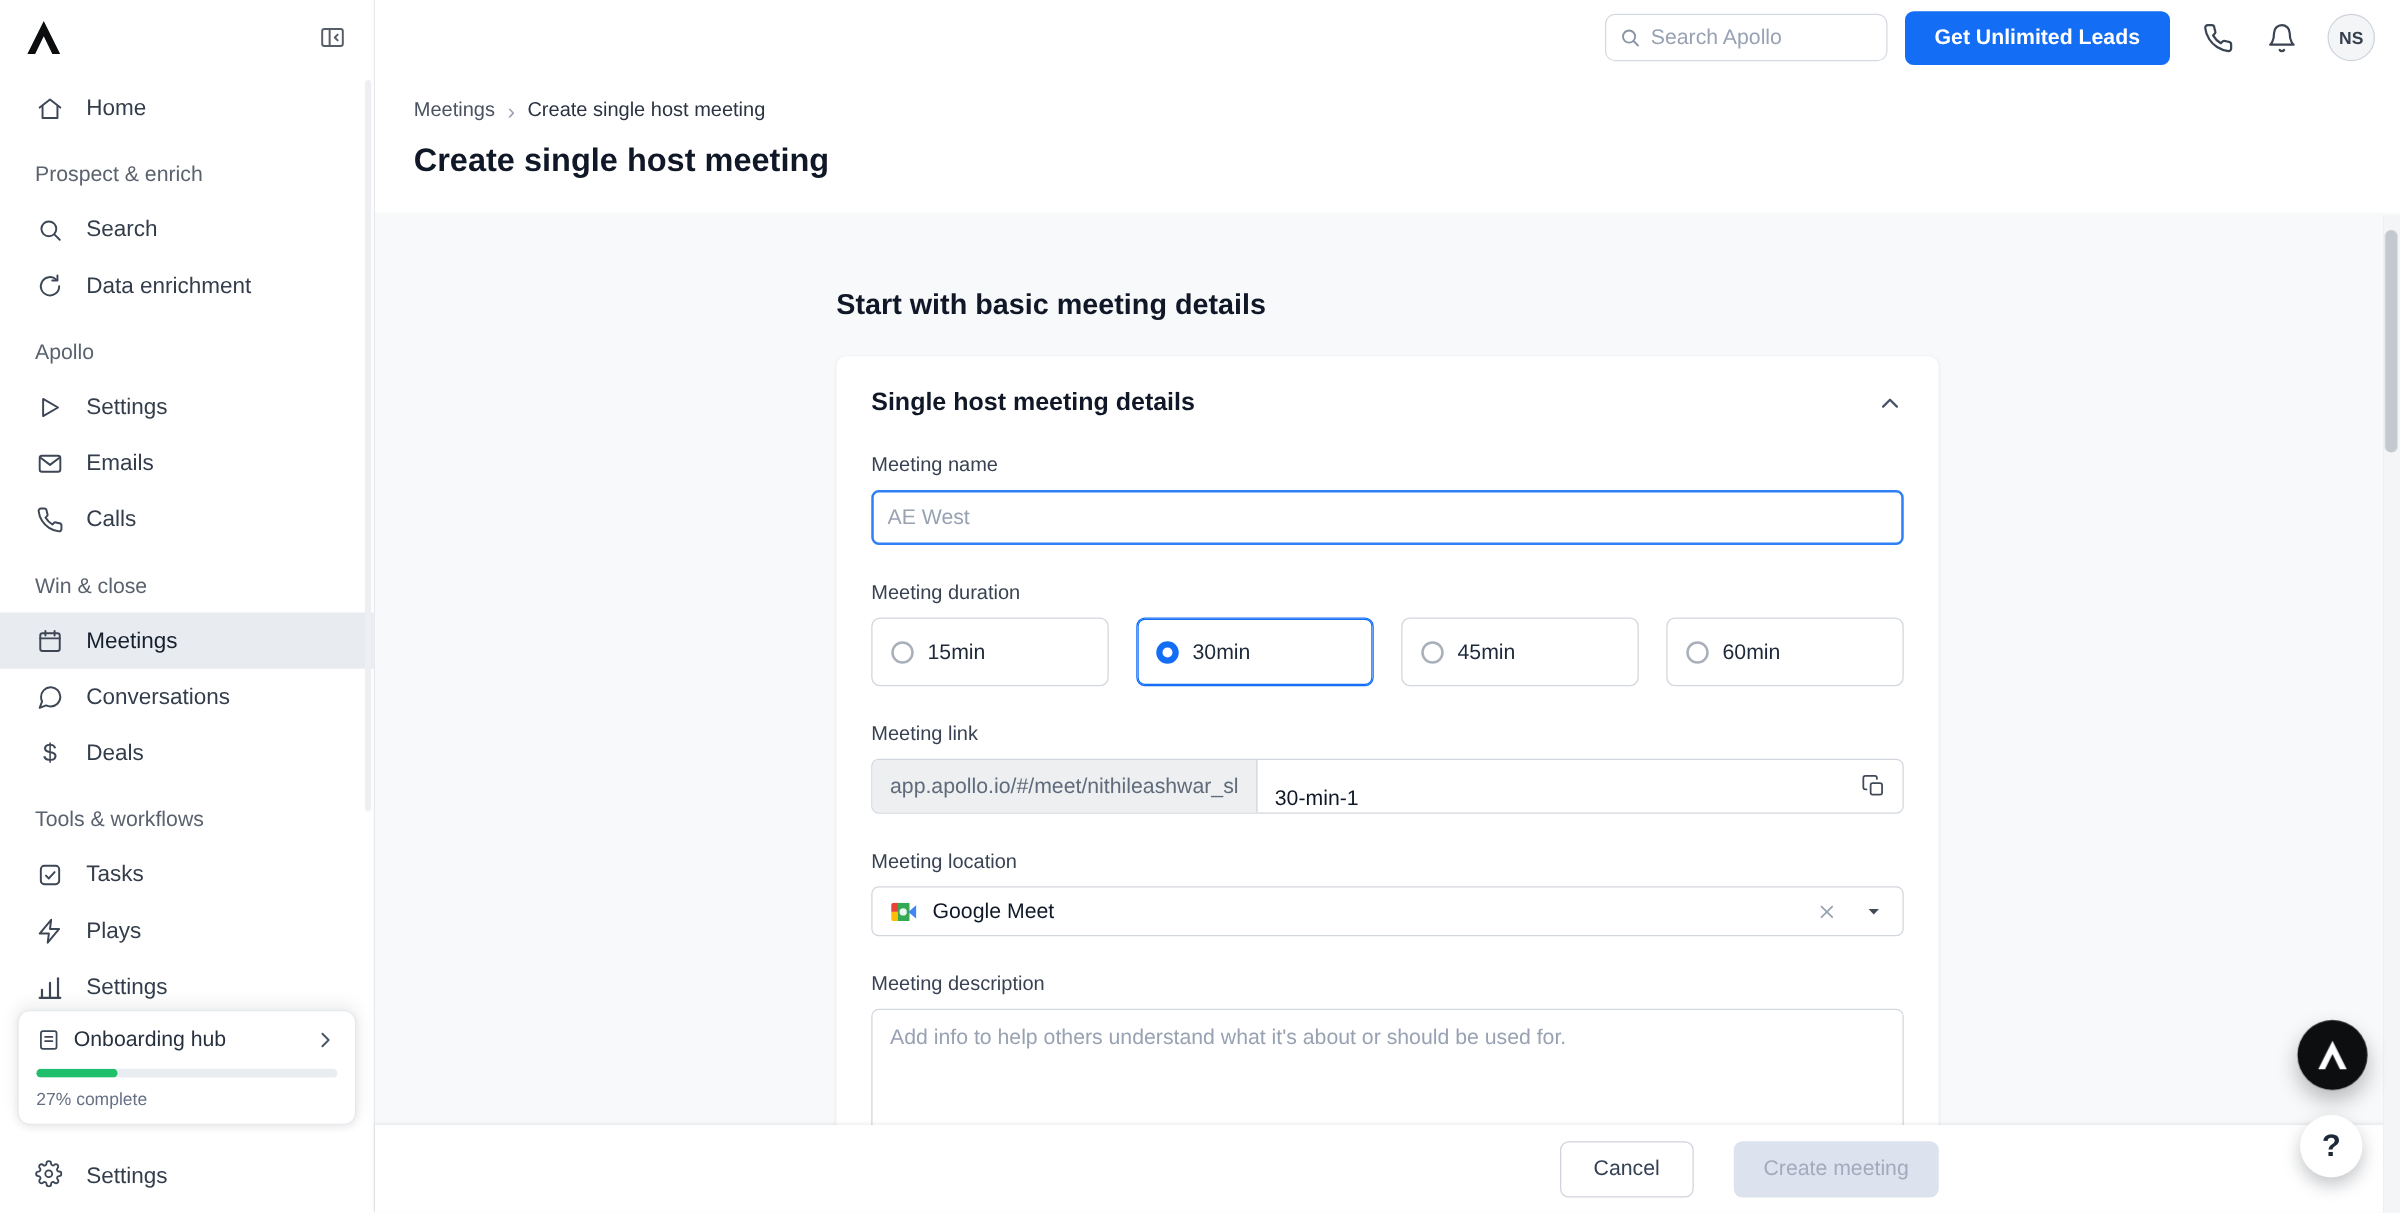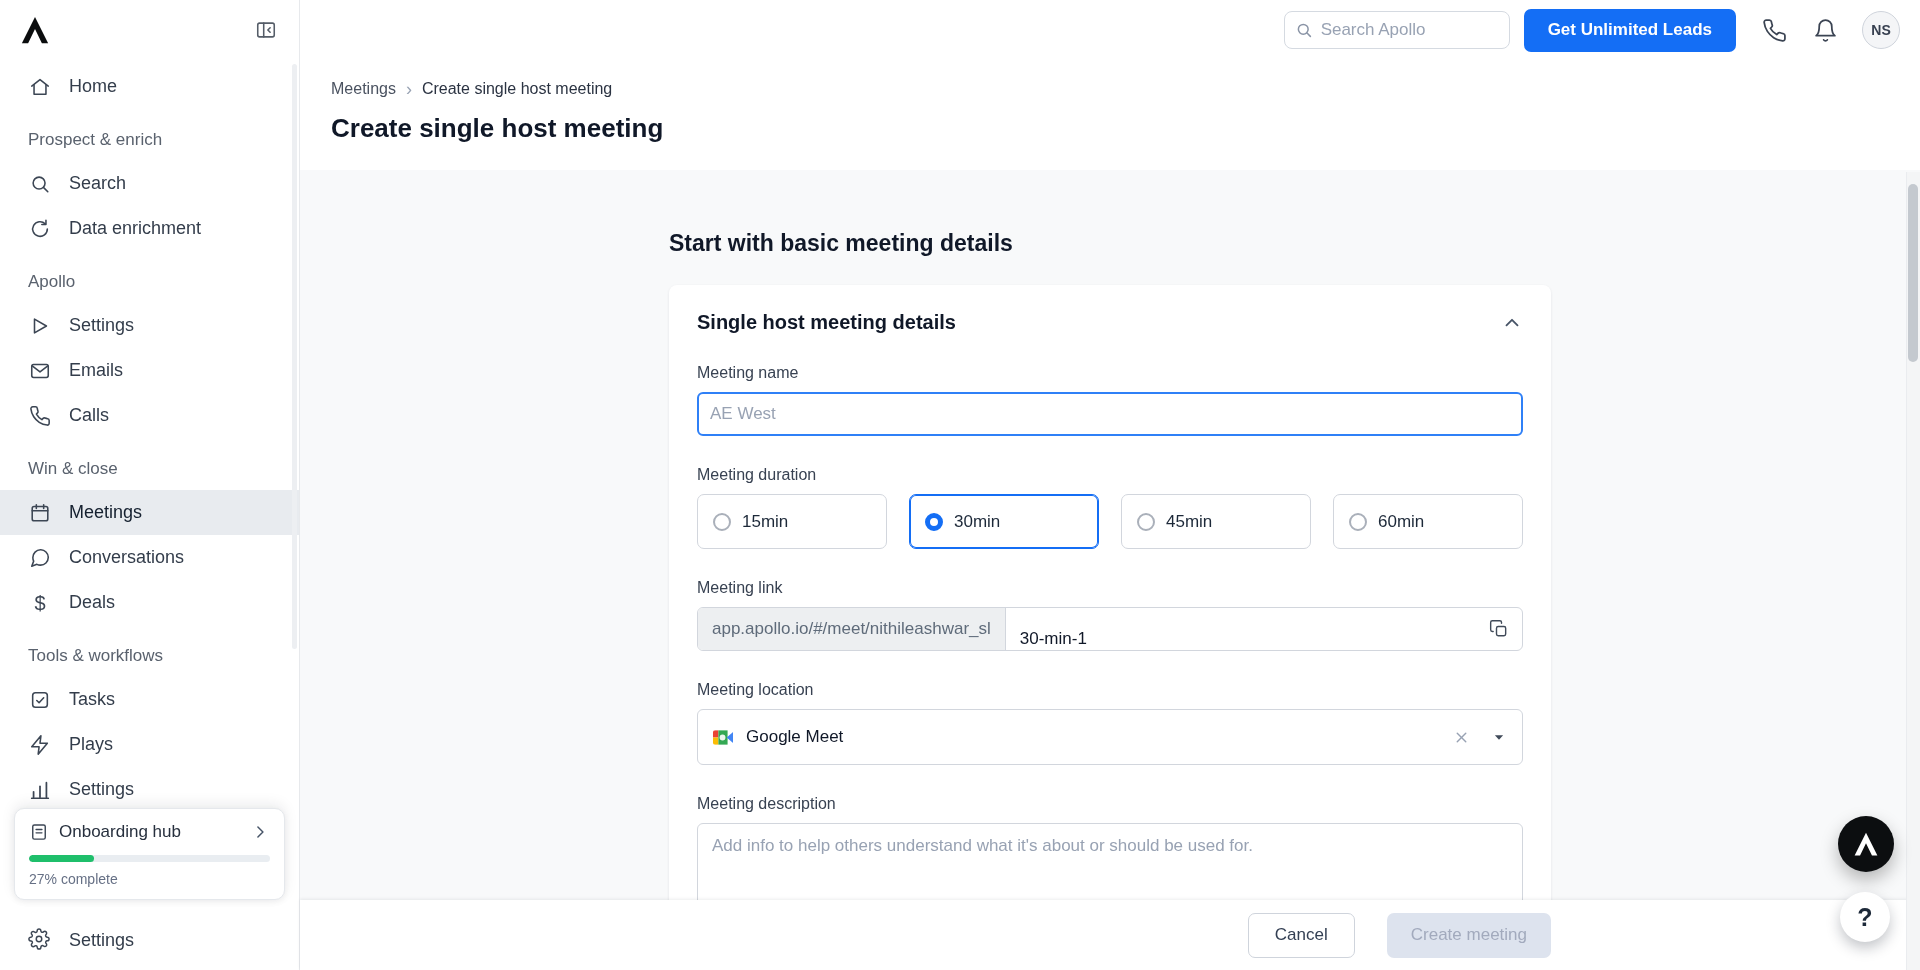--- a/index.html
+++ b/index.html
@@ -105,21 +105,21 @@
   .link-composite { display:flex; align-items:center; height:44px; border:1px solid #d2d6dd; border-radius:6px; background:#fff; overflow:hidden; }
   .link-prefix {
     height:100%; display:flex; align-items:center; padding:0 14px; background:#edeff1;
     border-right:1px solid #d2d6dd; font-size:17px; color:#5f6b7a; white-space:nowrap;
   }
   .link-value { flex:1; min-width:0; border:none; outline:none; font-size:17px; font-family:inherit; color:#101828; padding:0 14px; background:transparent;margin-top:20px; }
   .copy-btn { width:46px; height:100%; background:none; border:none; cursor:pointer; color:#404a59; display:flex; align-items:center; justify-content:center; }
   .copy-btn svg { width:20px; height:20px; }
 
   .select-box {
-    height:56px; border:1px solid #d2d6dd; border-radius:6px; background:#fff;
+    height:40px; border:1px solid #d2d6dd; border-radius:6px; background:#fff;
     display:flex; align-items:center; padding:0 14px; gap:12px; cursor:pointer;
   }
   .meet-ic { width:22px; height:19px; }
   .select-value { font-size:17px; color:#101828; flex:1; }
   .clear-btn { background:none; border:none; cursor:pointer; color:#98a2b3; display:flex; }
   .clear-btn svg { width:17px; height:17px; }
   .caret-btn { background:none; border:none; cursor:pointer; color:#404a59; display:flex; margin-left:8px; }
   .caret-btn svg { width:18px; height:18px; }
 
   .desc-textarea {

